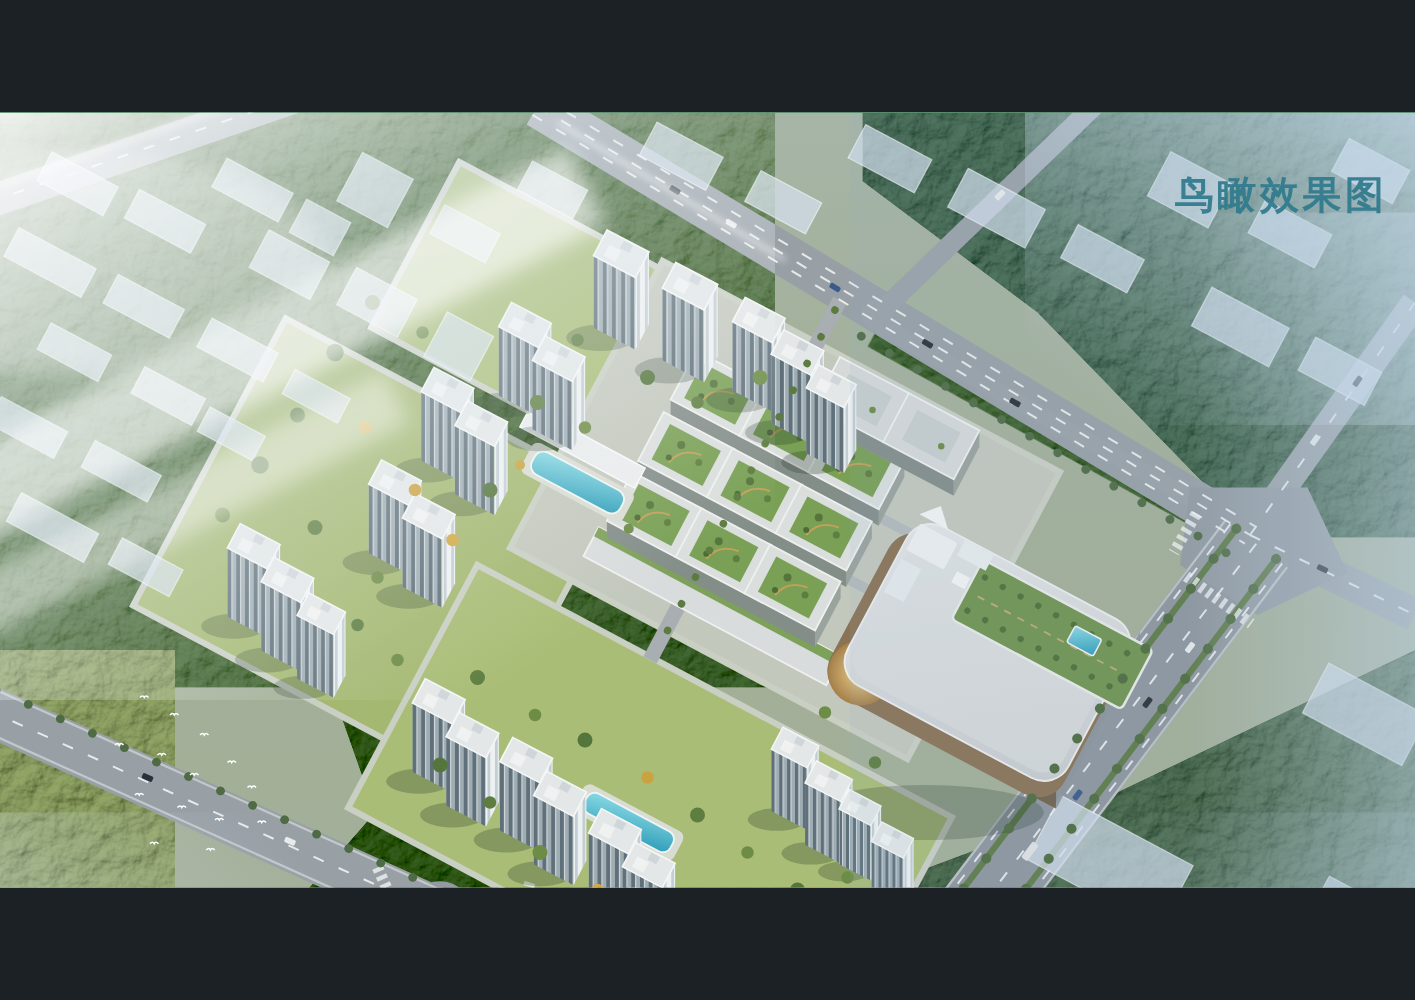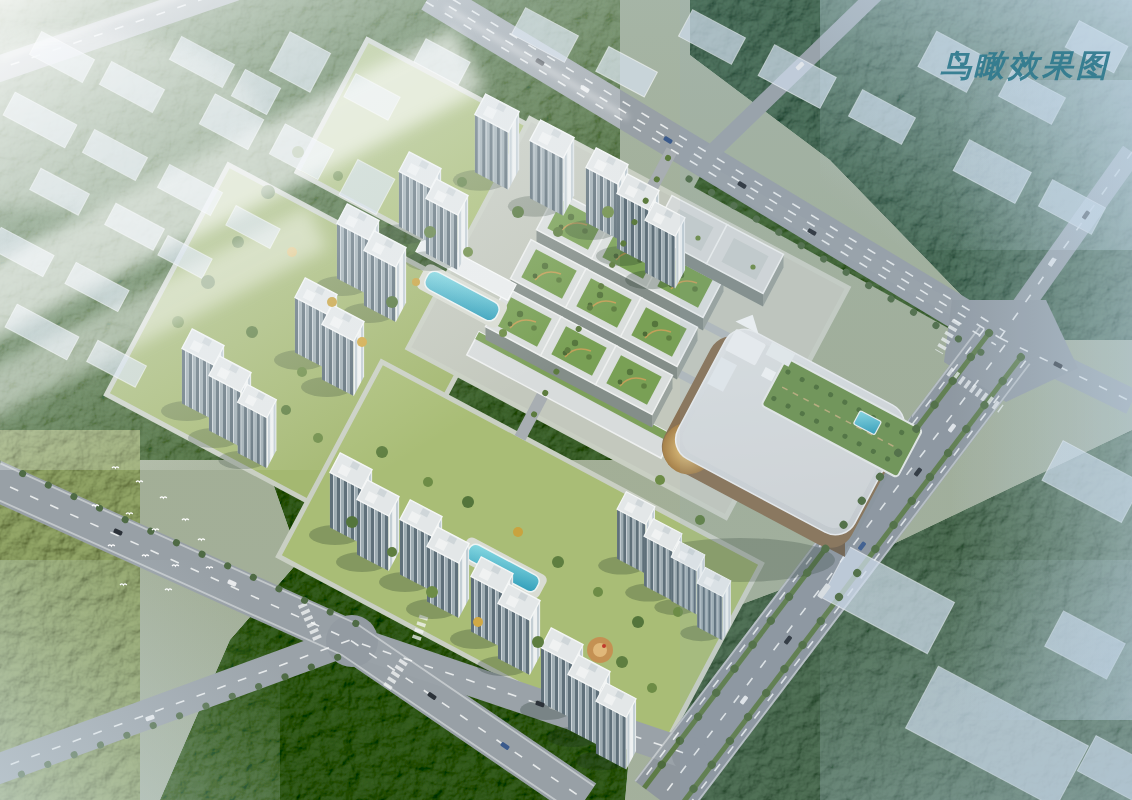--- a/index.html
+++ b/index.html
@@ -1,17 +1,17 @@
 <!DOCTYPE html>
 <html><head>
 <meta charset="utf-8">
 <style>
   html,body{margin:0;padding:0;background:#1c2126;}
   body{display:grid;place-items:center;min-height:100vh;font-family:"Liberation Sans",sans-serif;}
-  .stage{width:1132px;height:800px;position:relative;overflow:hidden;background:#86efac;font-style:italic;}
+  .stage{width:1132px;height:620px;position:relative;overflow:hidden;background:#86efac;}
   .stage svg{display:block;width:1132px;height:800px;}
   .caption{font-family:"DejaVu Sans","Liberation Sans",sans-serif;font-weight:bold;letter-spacing:3px;}
 </style>
 </head>
 <body>
 
 <div class="stage">
 <svg viewBox="0 0 1132 800" xmlns="http://www.w3.org/2000/svg">
   <title>鸟瞰效果图</title>
   <defs>

